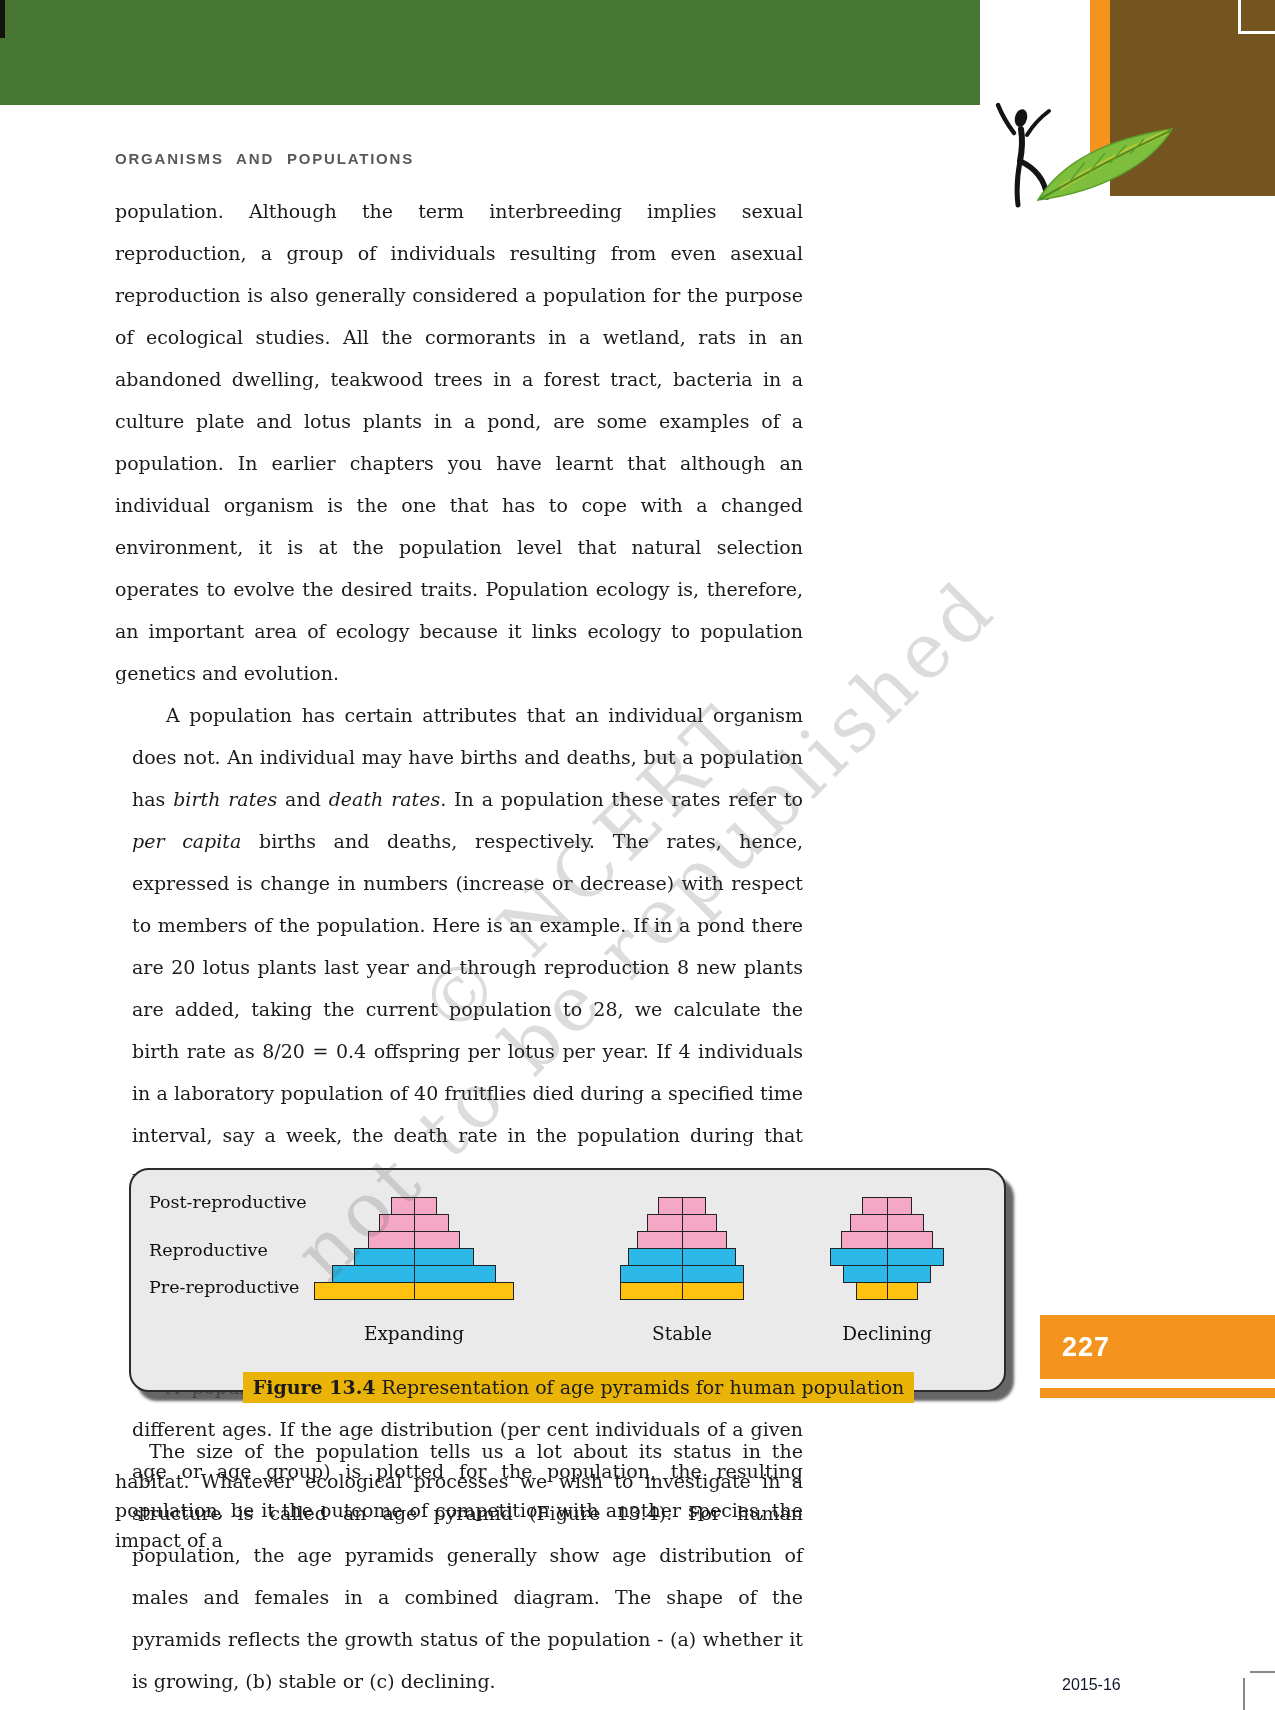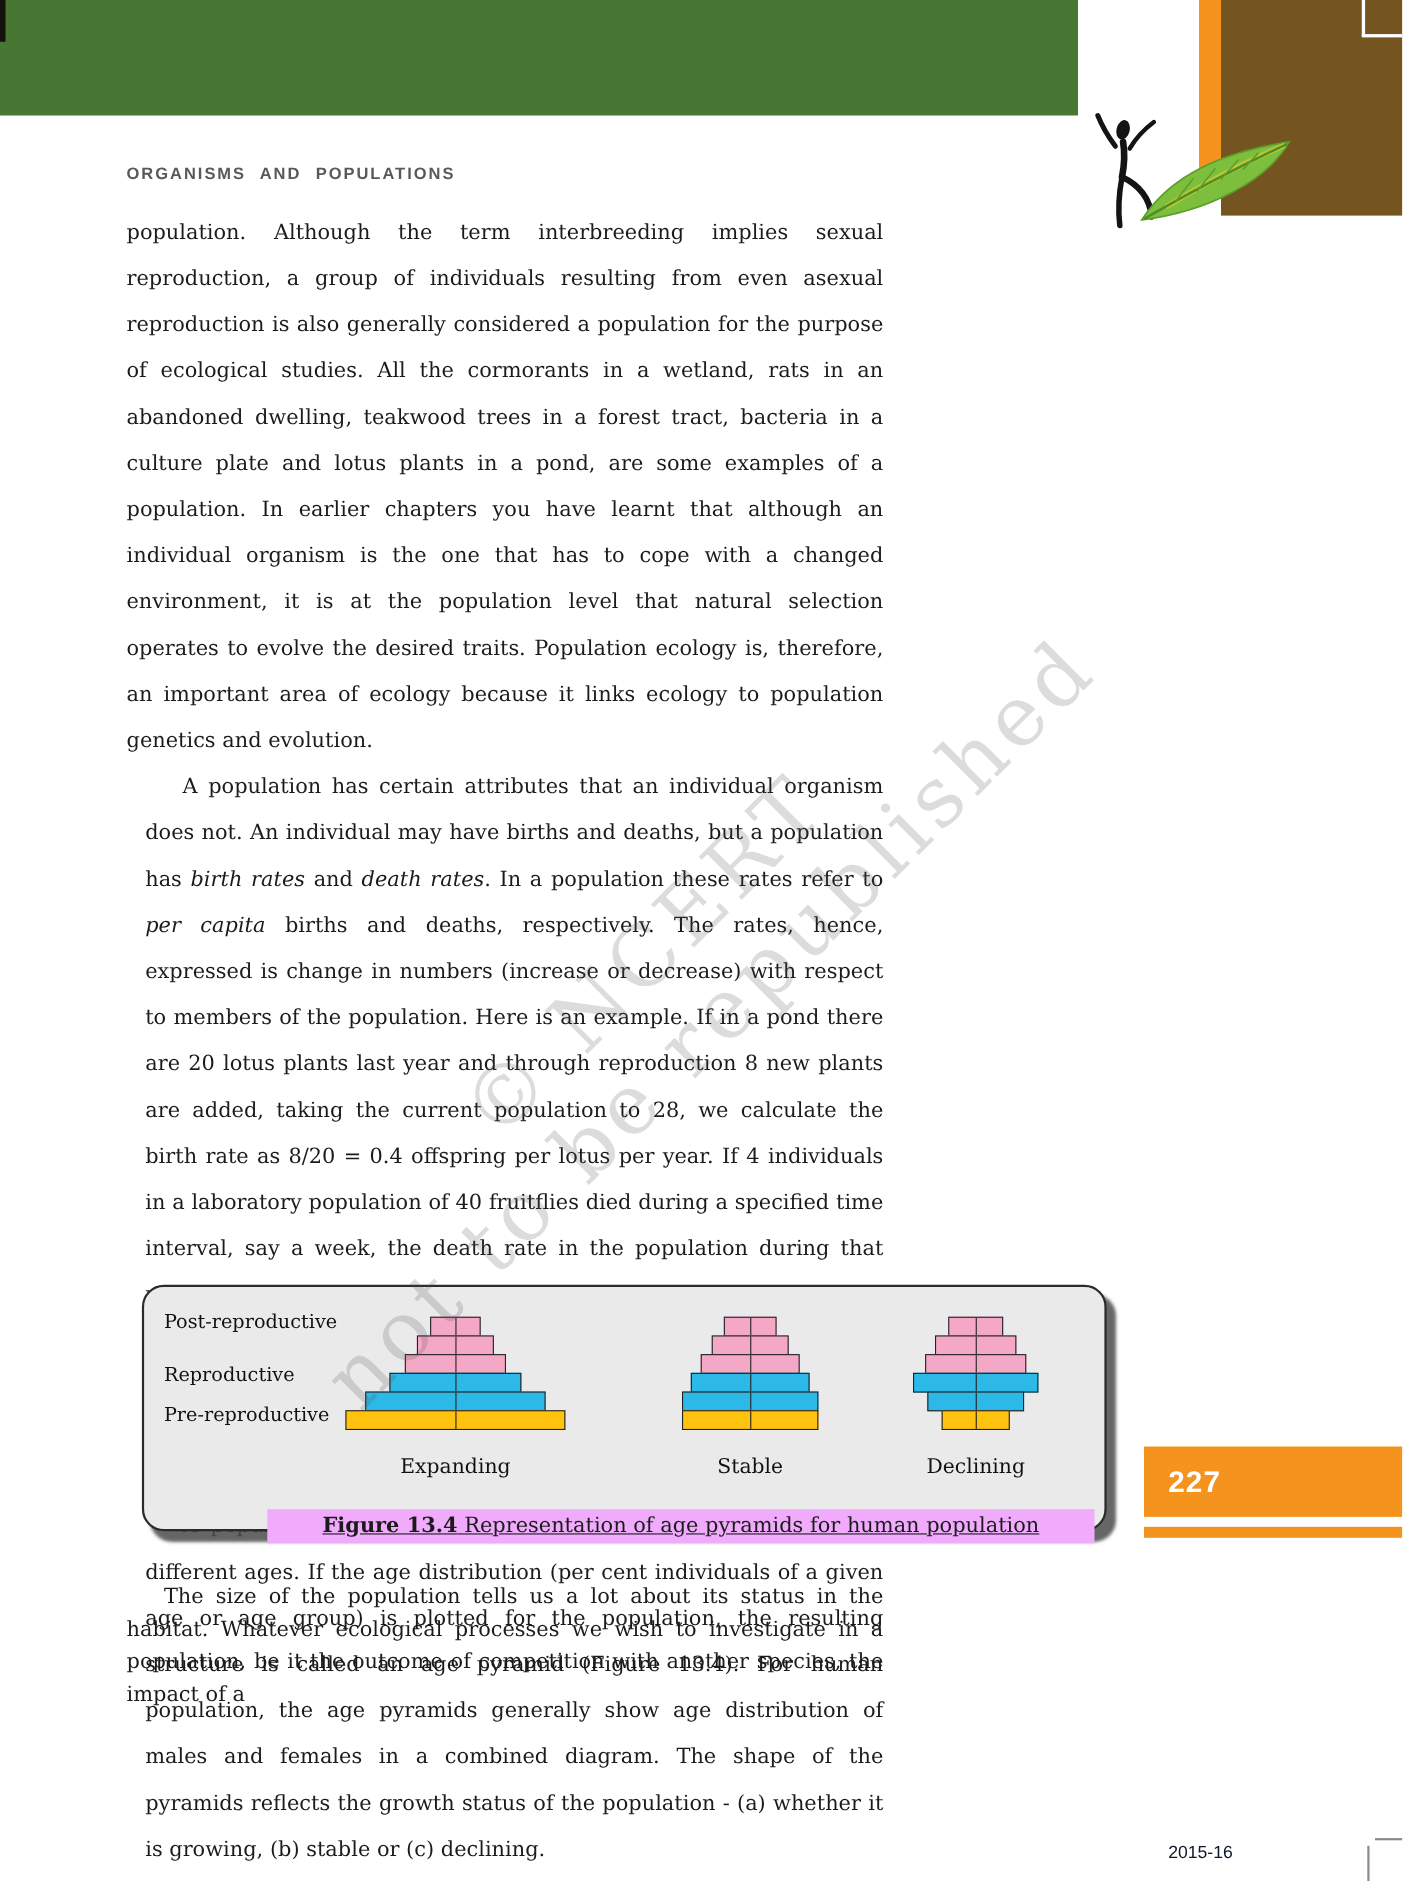--- a/index.html
+++ b/index.html
@@ -38,22 +38,22 @@
     border:2px solid #2b2b2b;border-radius:20px;box-sizing:border-box;
     box-shadow:8px 9px 3px rgba(75,75,75,0.85);z-index:2;}
   .axis-label{position:absolute;left:18px;font-size:17.5px;color:#111;}
   .pyr{position:absolute;top:22px;width:220px;text-align:center;}
   .stack{display:flex;flex-direction:column;align-items:center;justify-content:flex-end;height:108px;}
   .tier{height:18px;border:1px solid #222;margin-top:-1px;box-sizing:border-box;
     background-image:linear-gradient(#222,#222);background-repeat:no-repeat;
     background-size:1px 100%;background-position:center top;}
   .pyr-label{margin-top:23px;font-size:18.5px;color:#111;}
 
-  .caption{left:243px;top:1372px;width:752px;background:#f0abfc;text-align:center;
-    font-size:19px;line-height:31px;height:31px;z-index:3;text-decoration:underline;}
+  .caption{left:243px;top:1372px;width:671px;background:#eab308;text-align:center;
+    font-size:19px;line-height:31px;height:31px;z-index:3;}
   .caption b{font-weight:bold;}
 
   
   .pagenum-box{left:1040px;top:1315px;width:235px;height:64px;background:#F4941E;
     display:flex;align-items:center;z-index:4;text-align:right;}
   .pagenum-box span{margin-left:22px;color:#ffffff;font-family:"Liberation Sans",sans-serif;
     font-weight:bold;font-size:27px;letter-spacing:1px;}
   .pagenum-strip{left:1040px;top:1388px;width:235px;height:10px;background:#F4941E;}
 
   .footer-year{left:1062px;top:1676px;font-family:"Liberation Sans",sans-serif;

